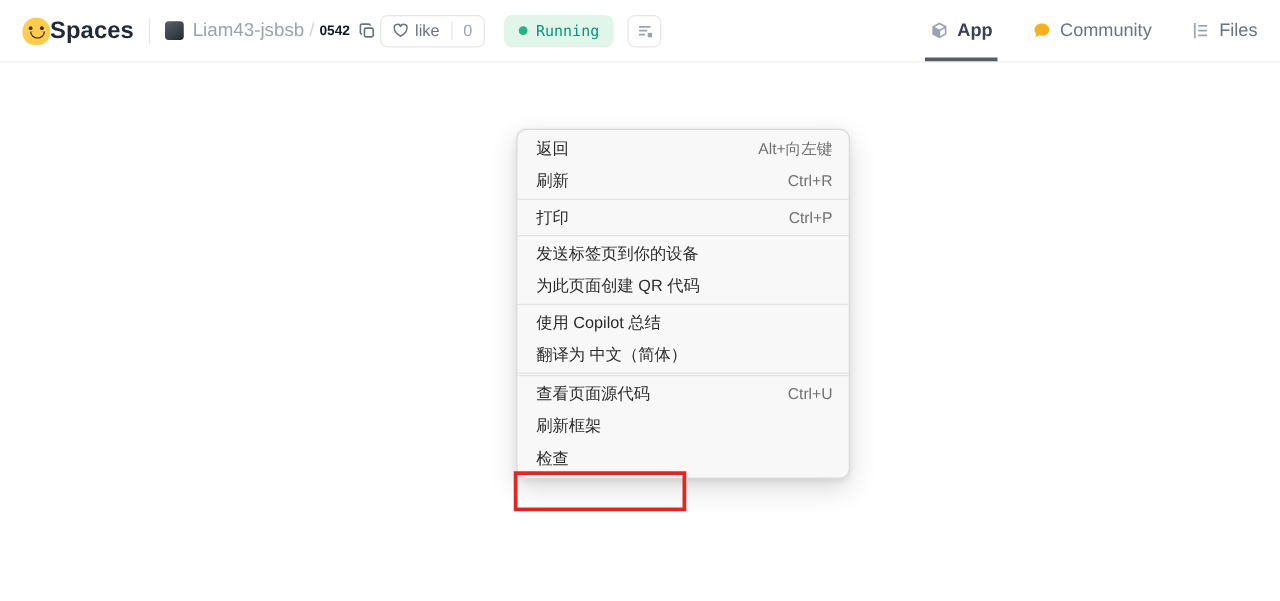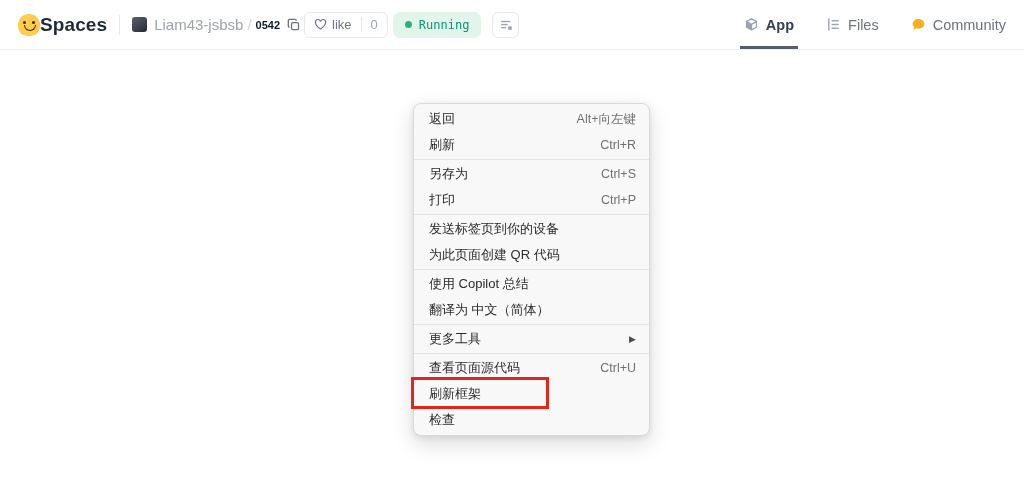--- a/index.html
+++ b/index.html
@@ -77,21 +77,21 @@
     color: #6b7280;
     background: #fff;
     overflow: hidden;
     cursor: pointer;
   }
   .like-left { display: flex; align-items: center; gap: 5px; padding: 0 9px; }
   .like-count { display: flex; align-items: center; padding: 0 9px; border-left: 1px solid #e5e7eb; color: #9ca3af; }
   .heart-icon { width: 13px; height: 13px; }
 
   .status-badge {
-    margin-left: 5px;
+    margin-left: 15px;
     height: 26px;
     display: flex; align-items: center; gap: 7px;
     padding: 0 12px;
     border-radius: 7px;
     background: #e1f5eb;
     color: #0d9373;
     font-family: "DejaVu Sans Mono", "Liberation Mono", monospace;
     font-size: 12px;
   }
   .status-dot { width: 7px; height: 7px; border-radius: 50%; background: #27b286; }
@@ -128,21 +128,21 @@
     position: absolute; left: -2px; right: -2px; bottom: 0;
     height: 3px;
     background: #565d68;
   }
   .tab-icon { width: 15px; height: 15px; flex: 0 0 auto; }
 
   
   .context-menu {
     position: absolute;
     left: 413px; top: 103px;
-    width: 237px;
+    width: 267px;
     background: #f8f8f8;
     border: 1px solid #d9d9d9;
     border-radius: 8px;
     box-shadow: 0 8px 22px rgba(0,0,0,.14), 0 2px 6px rgba(0,0,0,.08);
     padding: 2px 0;
     z-index: 10;
     font-size: 13px;
     color: #2b2b2b;
   }
   .menu-item {
@@ -225,77 +225,69 @@
         <span style="display: flex;">
           <svg class="tab-icon" viewBox="0 0 16 16" fill="#9ca3af">
             <path d="M8 1 L14 4.2 L14 11.2 L8 14.6 L2 11.2 L2 4.2 Z M8 2.8 L4 4.9 L8 7 L12 4.9 Z M3.4 6.2 L7.3 8.3 L7.3 12.5 L3.4 10.4 Z M12.6 6.2 L8.7 8.3 L8.7 12.5 L12.6 10.4 Z"></path>
           </svg>
         </span>
         <span>App</span>
         <span class="tab-underline"></span>
       </div>
       <div class="tab">
         <span style="display: flex;">
+          <svg class="tab-icon" viewBox="0 0 16 16" fill="#f5b01e">
+            <path d="M8 2 C11.6 2 14.3 4.3 14.3 7.2 C14.3 10.2 11.6 12.4 8 12.4 C7.2 12.4 6.4 12.3 5.7 12 L2.4 13.6 L3.2 10.7 C2.2 9.8 1.7 8.6 1.7 7.2 C1.7 4.3 4.4 2 8 2 Z"></path>
+          </svg>
+        </span>
+        <span>Community</span>
+      </div>
+      <div class="tab">
+        <span style="display: flex;">
           <svg class="tab-icon" viewBox="0 0 16 16" fill="none" stroke="#9ca3af" stroke-width="1.5">
             <path d="M3 1.5 V14.5"></path>
             <path d="M6 4 H13.5"></path>
             <path d="M6 8 H13.5"></path>
             <path d="M6 12 H13.5"></path>
           </svg>
         </span>
         <span>Files</span>
       </div>
-      <div class="tab">
-        <span style="display: flex;">
-          <svg class="tab-icon" viewBox="0 0 16 16" fill="#f5b01e">
-            <path d="M8 2 C11.6 2 14.3 4.3 14.3 7.2 C14.3 10.2 11.6 12.4 8 12.4 C7.2 12.4 6.4 12.3 5.7 12 L2.4 13.6 L3.2 10.7 C2.2 9.8 1.7 8.6 1.7 7.2 C1.7 4.3 4.4 2 8 2 Z"></path>
-          </svg>
-        </span>
-        <span>Community</span>
-      </div>
     </div>
 </div>
 
 <div class="context-menu">
     <div class="menu-item">
       <span class="menu-label">返回</span>
       <span class="menu-shortcut">Alt+向左键</span>
     </div>
     <div class="menu-item">
       <span class="menu-label">刷新</span>
       <span class="menu-shortcut">Ctrl+R</span>
     </div>
     <div class="menu-separator"></div>
     <div class="menu-item">
-      <span class="menu-label">另存为</span>
-      <span class="menu-shortcut">Ctrl+S</span>
-    </div>
-    <div class="menu-item">
       <span class="menu-label">打印</span>
       <span class="menu-shortcut">Ctrl+P</span>
     </div>
     <div class="menu-separator"></div>
     <div class="menu-item">
       <span class="menu-label">发送标签页到你的设备</span>
     </div>
     <div class="menu-item">
       <span class="menu-label">为此页面创建 QR 代码</span>
     </div>
     <div class="menu-separator"></div>
     <div class="menu-item">
       <span class="menu-label">使用 Copilot 总结</span>
     </div>
     <div class="menu-item">
       <span class="menu-label">翻译为 中文（简体）</span>
     </div>
     <div class="menu-separator"></div>
-    <div class="menu-item">
-      <span class="menu-label">更多工具</span>
-      <span class="submenu-arrow">▶</span>
-    </div>
     <div class="menu-separator"></div>
     <div class="menu-item">
       <span class="menu-label">查看页面源代码</span>
       <span class="menu-shortcut">Ctrl+U</span>
     </div>
     <div class="menu-item">
       <span class="menu-label">刷新框架</span>
     </div>
     <div class="menu-item">
       <span class="menu-label">检查</span>

